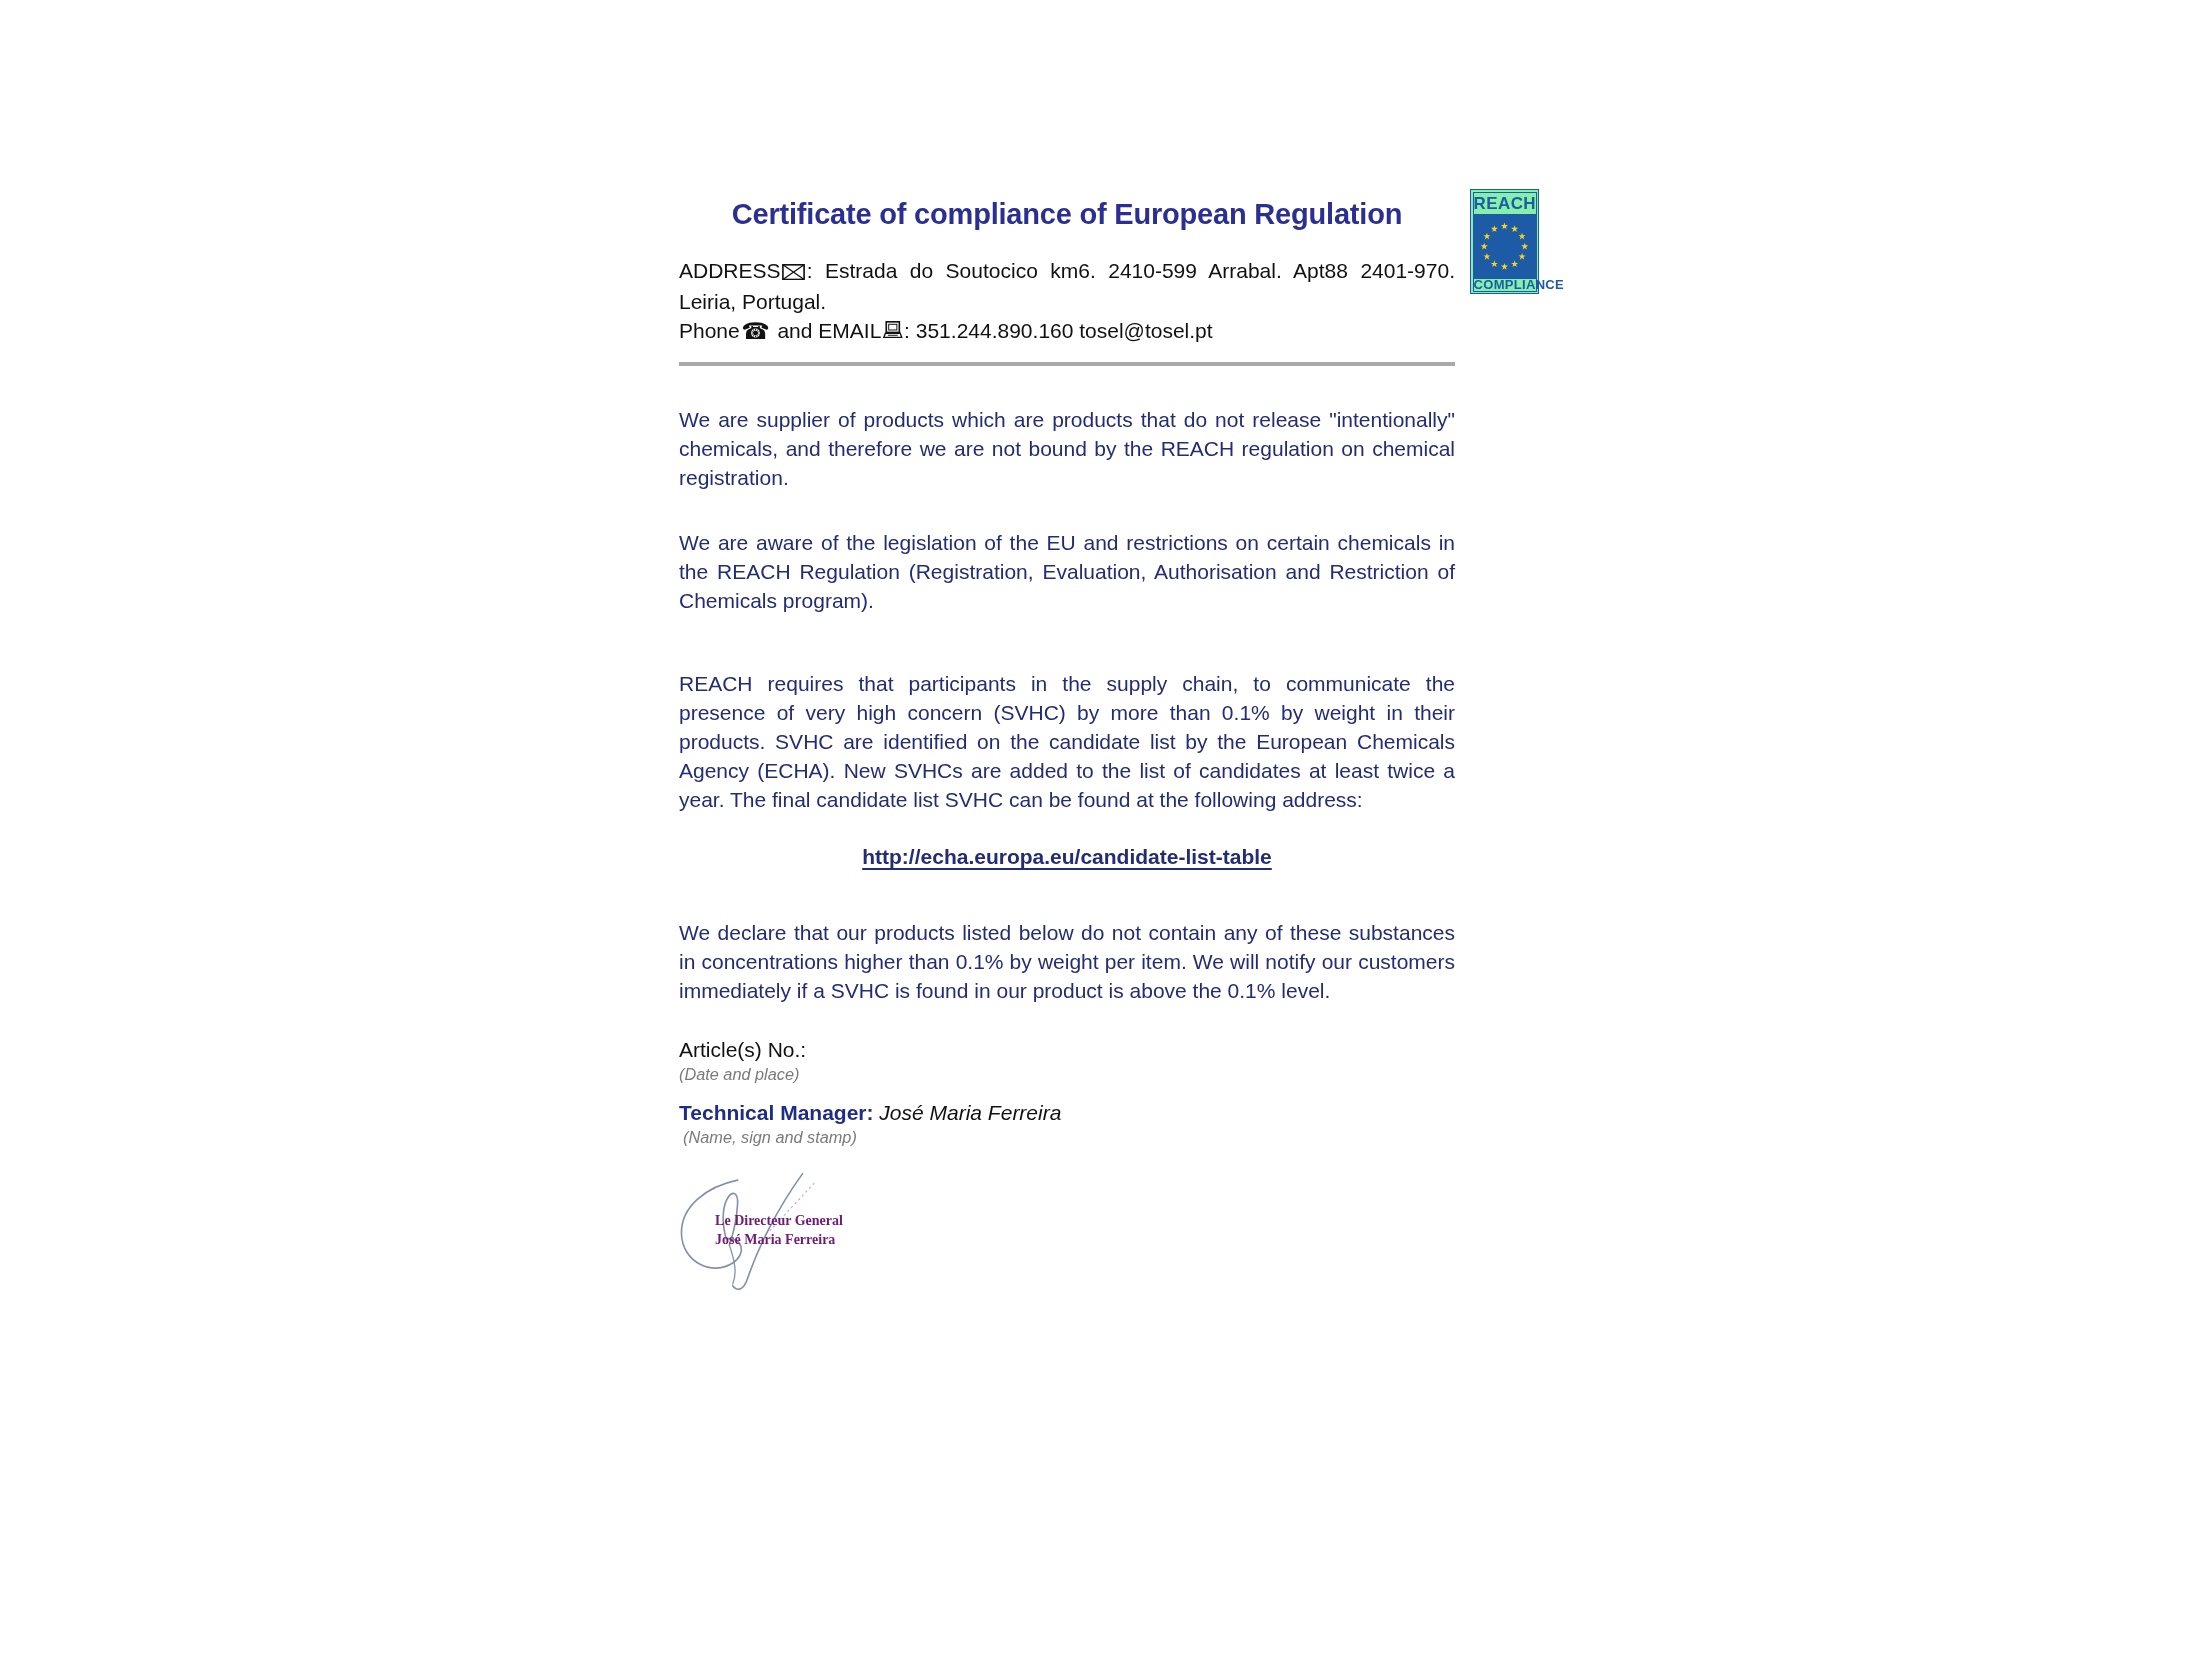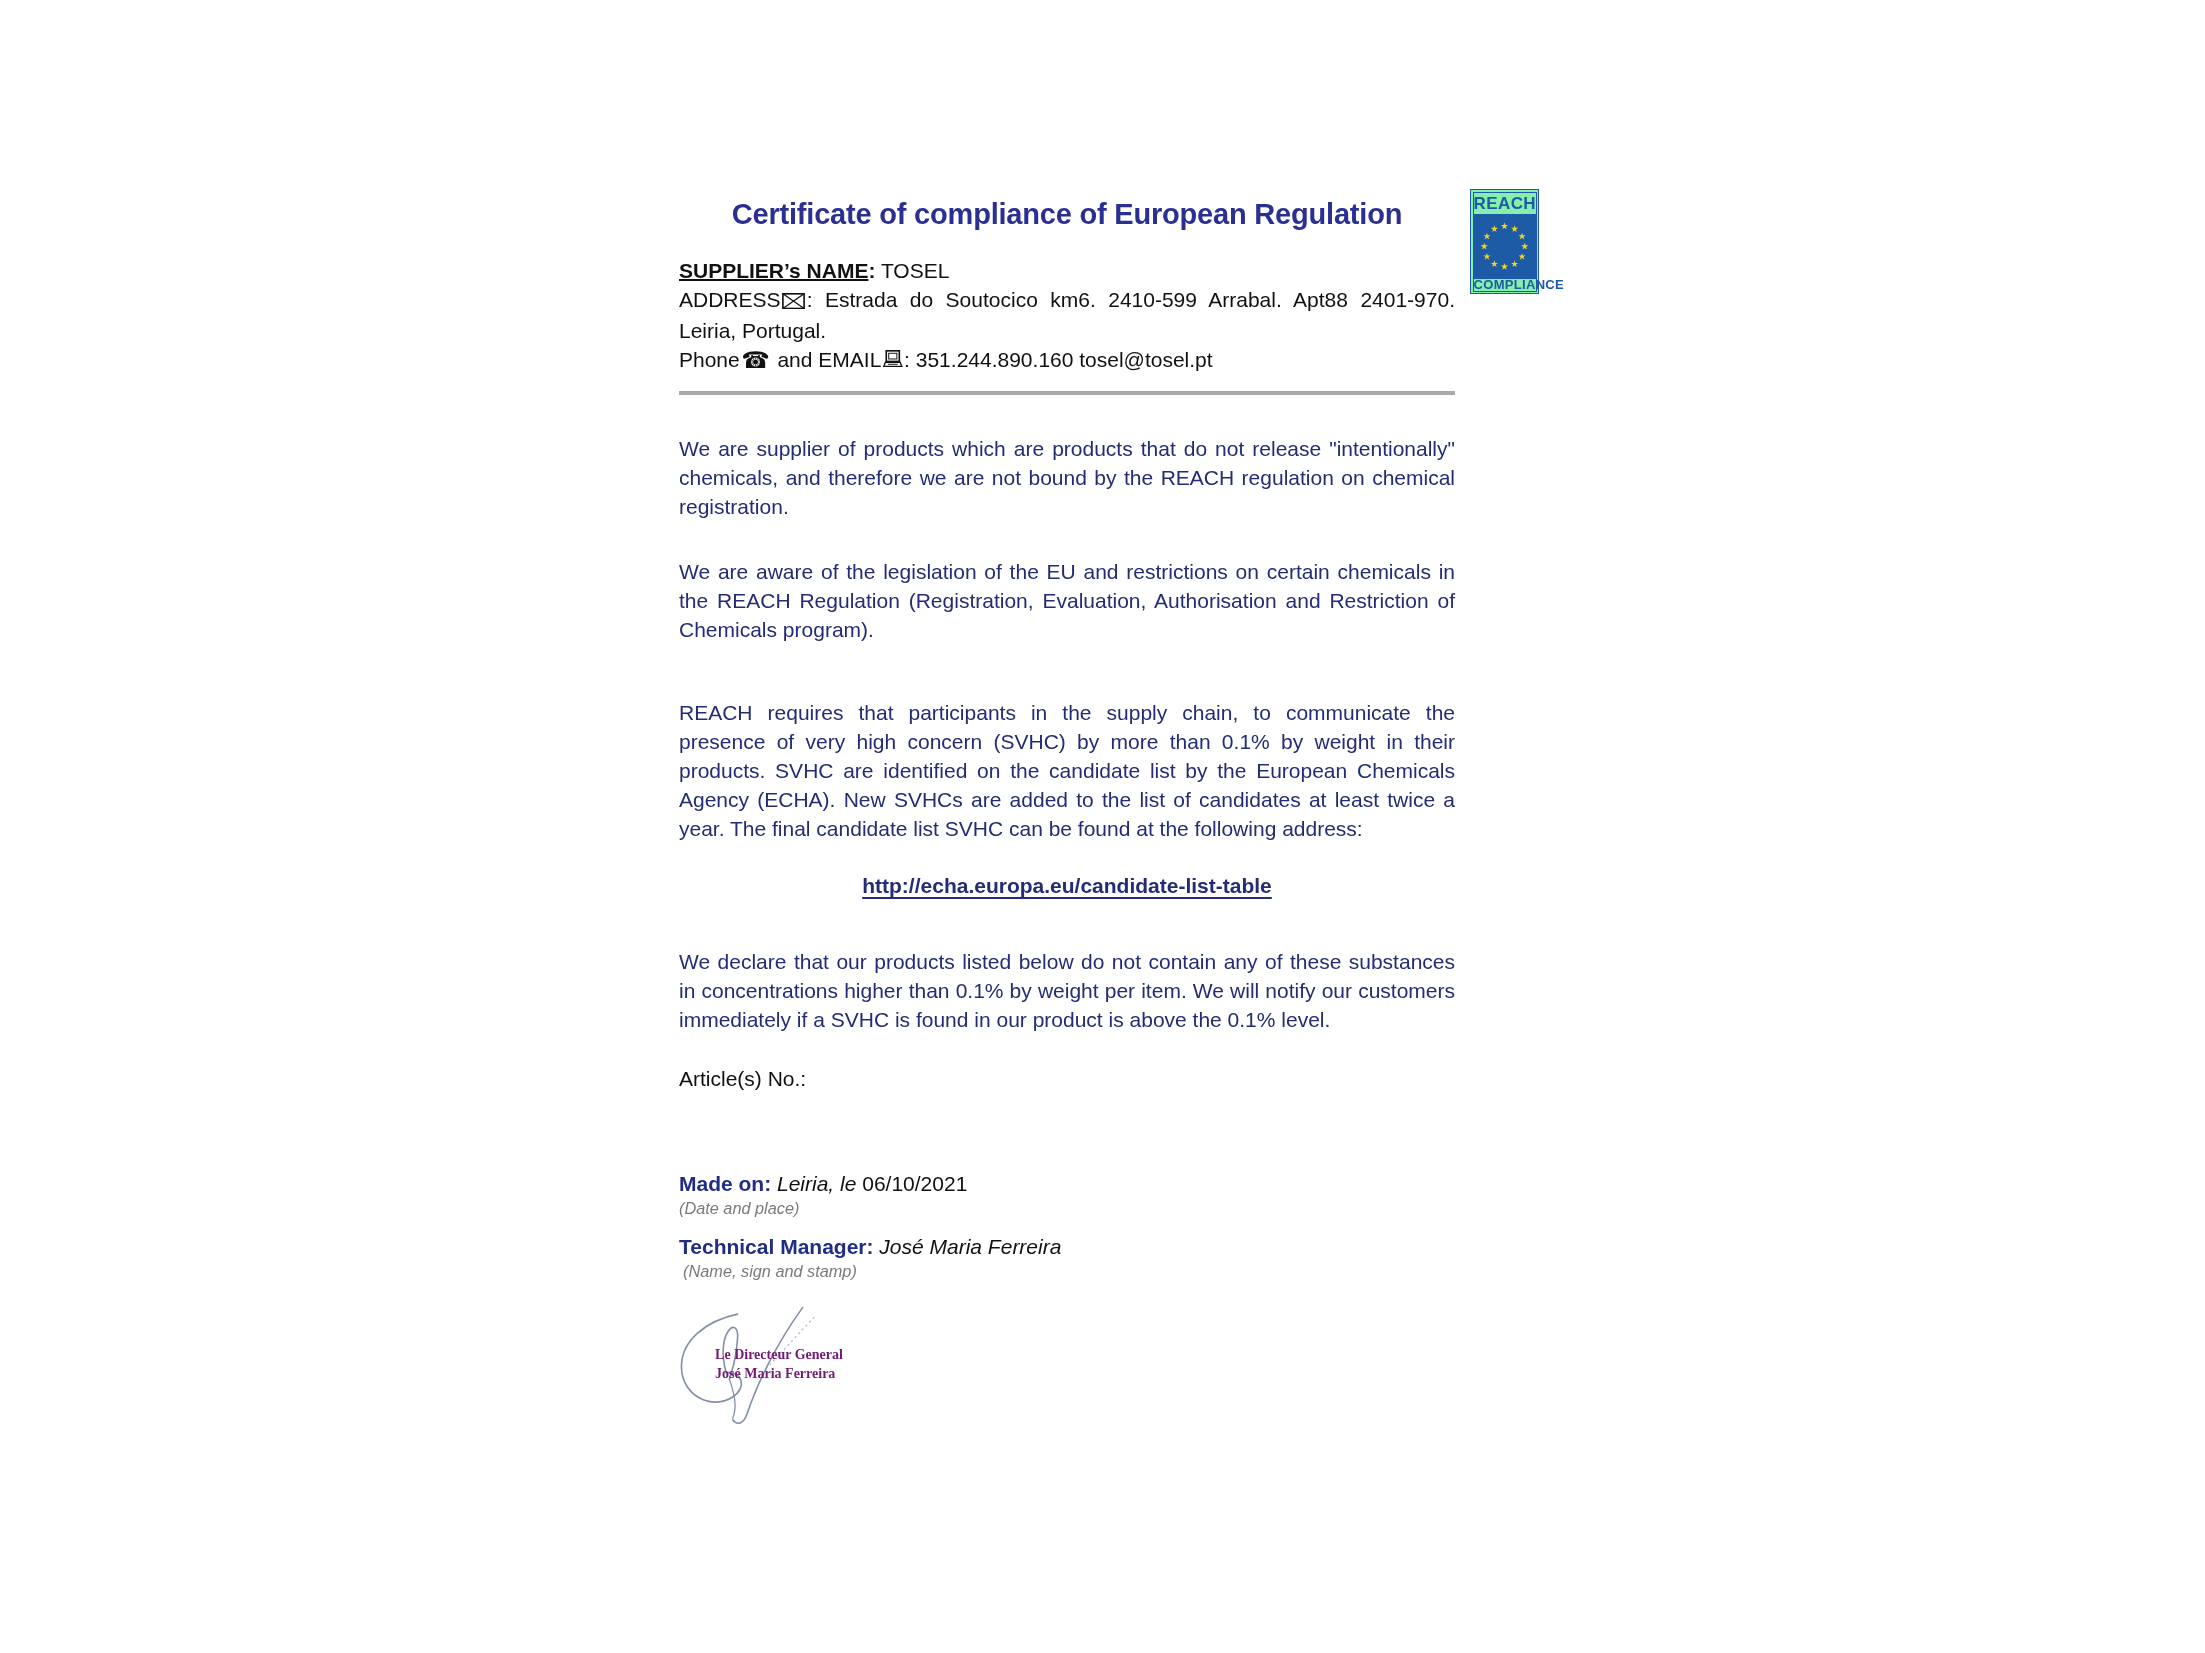--- a/index.html
+++ b/index.html
@@ -84,23 +84,20 @@
         <use href="#st" transform="translate(11,38)"></use>
         <use href="#st" transform="translate(14.6,24.5)"></use>
         <use href="#st" transform="translate(24.5,14.6)"></use>
       </svg>
     </div>
     <div class="compliance-word">COMPLIANCE</div>
   </div>
 
   <div class="supplier">
     <div>
-      <span class="ulbl">SUPPLIER’s NAME</span><span class="lbl">:</span><span> TOSEL</span>
-    </div>
-    <div>
       <span>ADDRESS</span><span class="inline-ic"><svg width="23" height="16.3" viewBox="0 0 28 20">
             <rect x="1" y="1" width="26" height="18" fill="none" stroke="#111" stroke-width="2"></rect>
             <path d="M1,1 L27,19 M27,1 L1,19" stroke="#111" stroke-width="1.6" fill="none"></path>
           </svg></span><span>: Estrada do Soutocico km6. 2410-599 Arrabal. Apt88 2401-970. Leiria, Portugal.</span>
     </div>
     <div>
       <span>Phone</span><span class="phone-glyph">☎</span><span> and EMAIL</span><span class="inline-ic"><svg width="19.6" height="19.6" viewBox="0 0 24 24">
             <rect x="4" y="1" width="16" height="13" fill="none" stroke="#111" stroke-width="2"></rect>
             <rect x="7" y="4" width="10" height="7" fill="none" stroke="#111" stroke-width="1.2"></rect>
             <path d="M3,15 L21,15 L23,20 L1,20 Z" fill="none" stroke="#111" stroke-width="1.6"></path>
@@ -116,23 +113,20 @@
   <p class="para p3">REACH requires that participants in the supply chain, to communicate the presence of very high concern (SVHC) by more than 0.1% by weight in their products. SVHC are identified on the candidate list by the European Chemicals Agency (ECHA). New SVHCs are added to the list of candidates at least twice a year. The final candidate list SVHC can be found at the following address:</p>
 
   <div class="link-row">
     <a class="echa-link">http://echa.europa.eu/candidate-list-table</a>
   </div>
 
   <p class="para p4">We declare that our products listed below do not contain any of these substances in concentrations higher than 0.1% by weight per item. We will notify our customers immediately if a SVHC is found in our product is above the 0.1% level.</p>
 
   <div class="articles">Article(s) No.:</div>
 
-  <div class="made-on">
-    <span class="blue-lbl">Made on:</span><span class="ital-val"> Leiria, le </span><span class="plain-val">06/10/2021</span>
-  </div>
   <div class="hint">(Date and place)</div>
 
   <div class="manager">
     <span class="blue-lbl">Technical Manager:</span><span class="ital-val"> José Maria Ferreira</span>
   </div>
   <div class="hint hint2">(Name, sign and stamp)</div>
 
   <div class="signature">
     <svg width="171" height="126" viewBox="0 0 210 155">
       <g fill="none" stroke="#8590a8" stroke-width="2" stroke-linecap="round">

